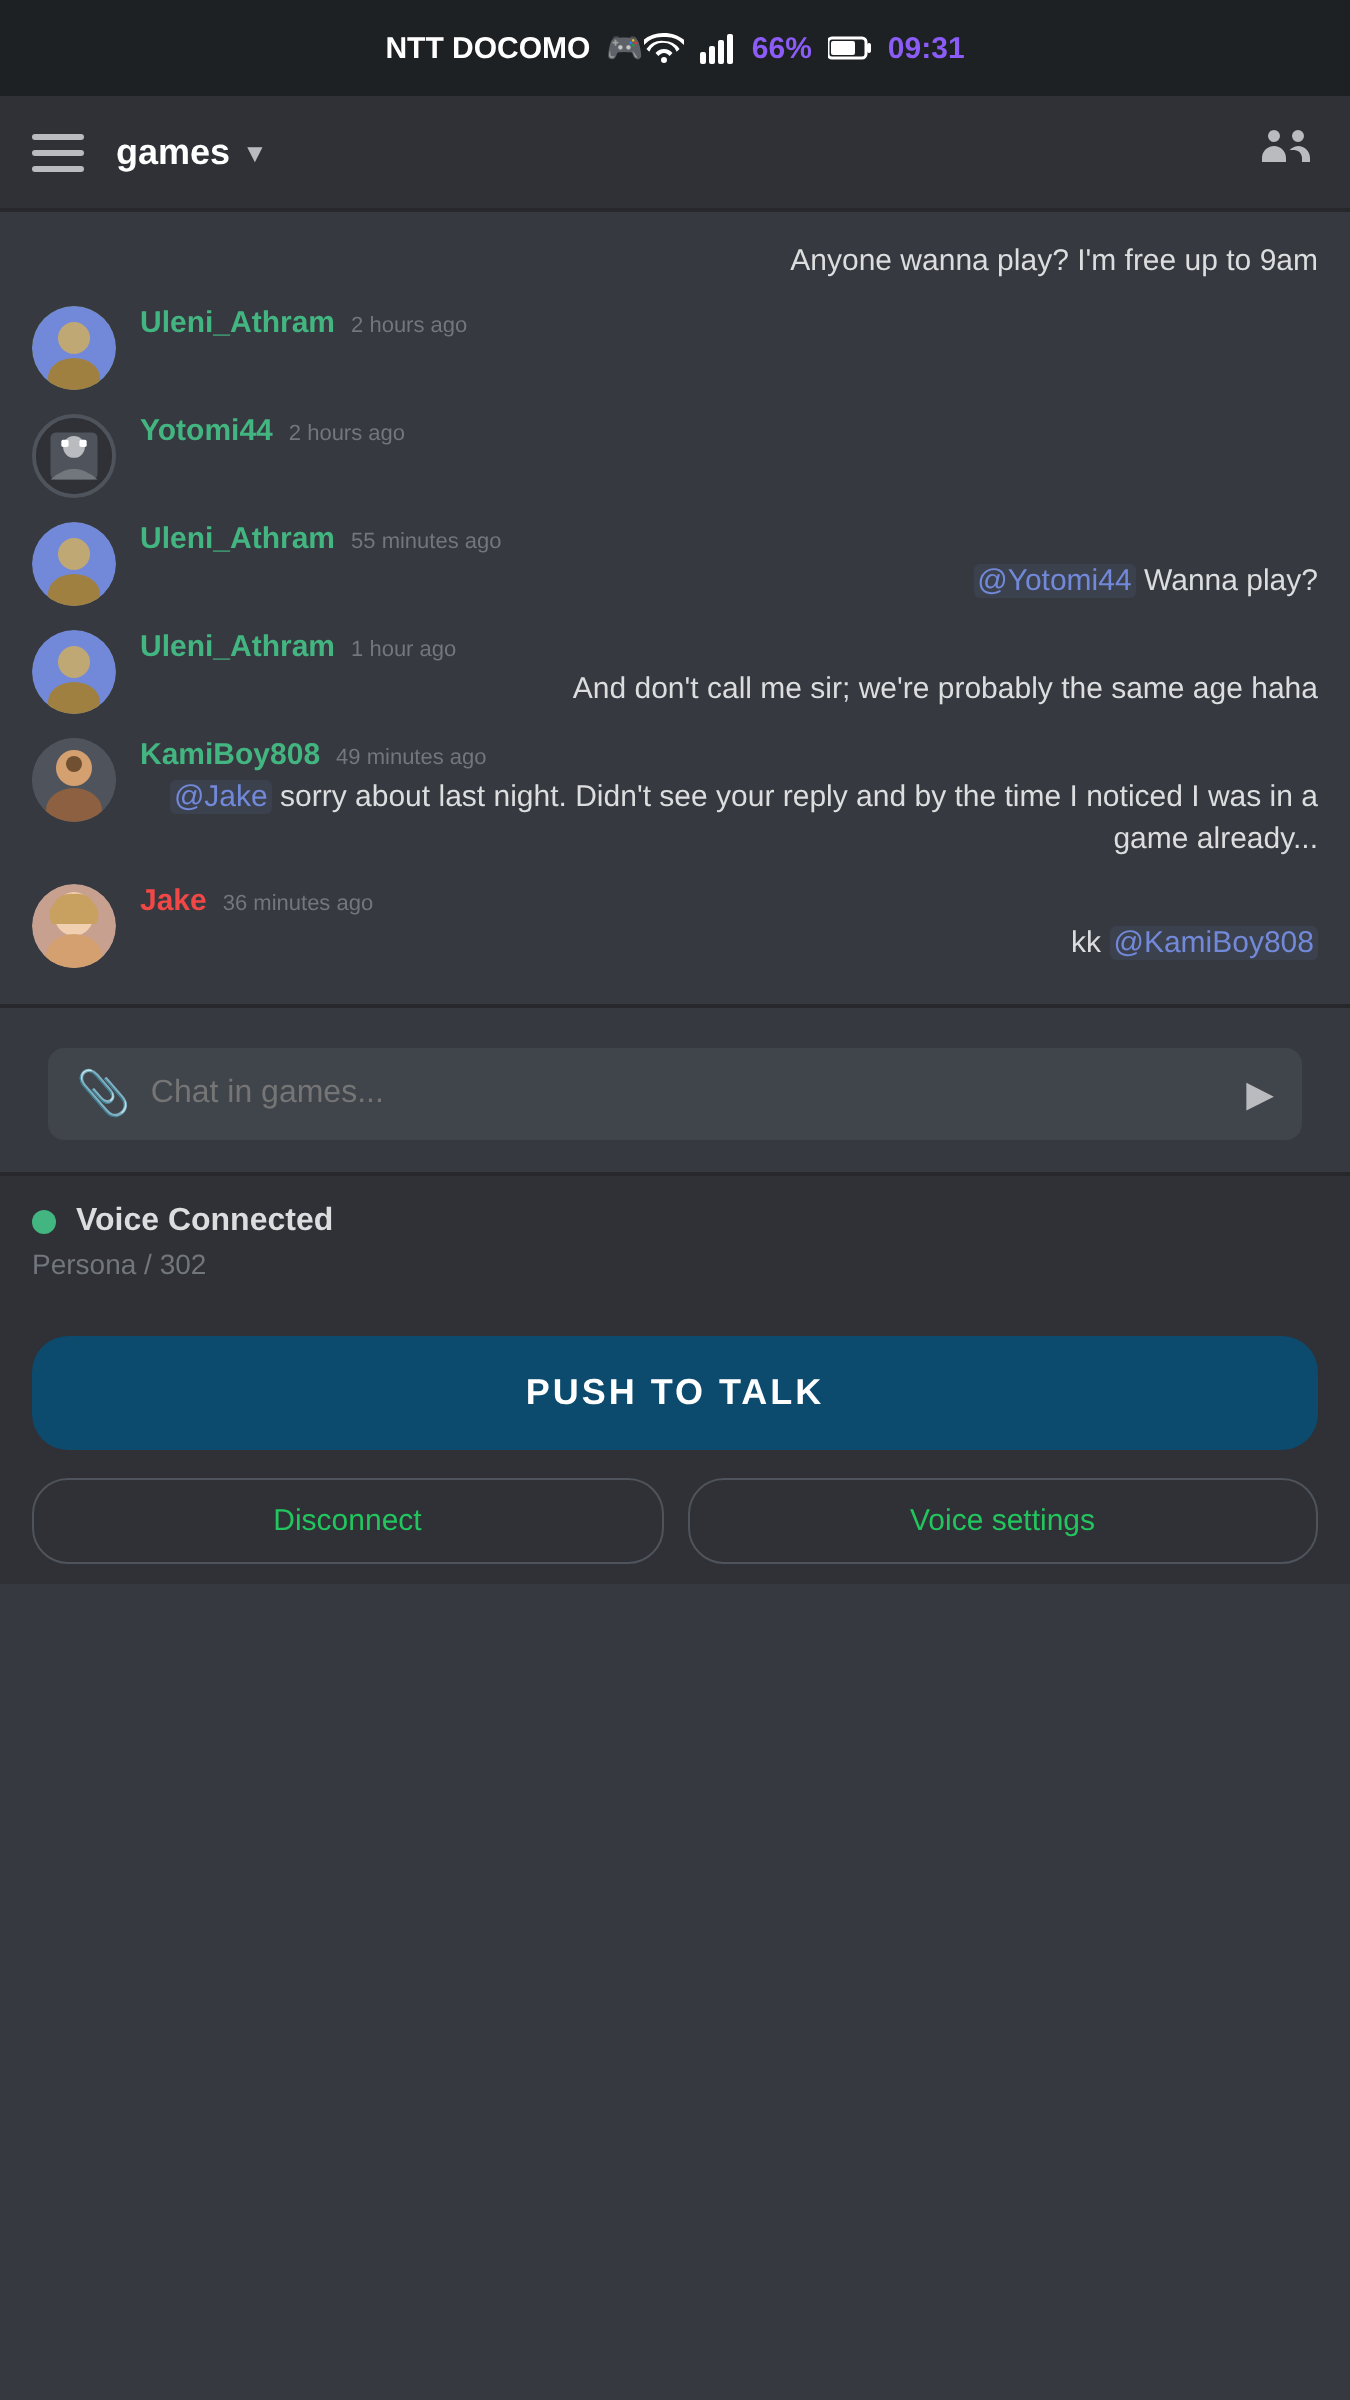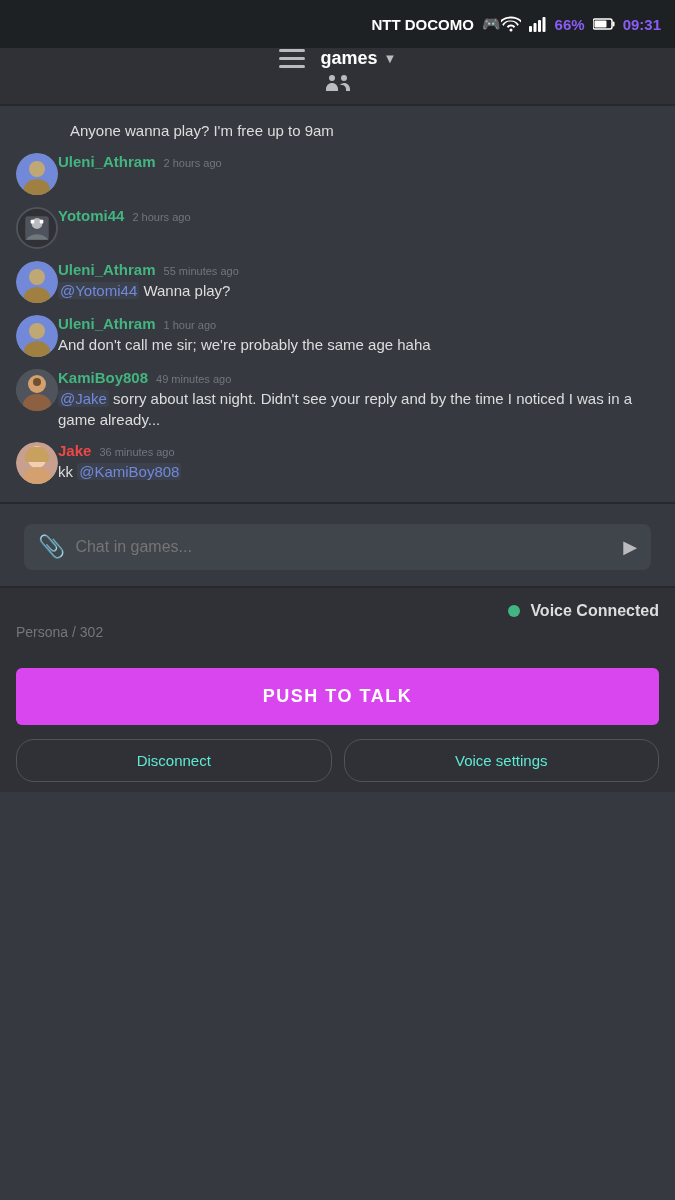--- a/index.html
+++ b/index.html
@@ -11,21 +11,21 @@
       background: #36393f;
       font-family: -apple-system, 'Helvetica Neue', Arial, sans-serif;
       color: #dcddde;
       overflow-x: hidden;
     }
 
     
     .status-bar {
       background: #1e2124;
       display: flex;
-      justify-content: flex-end;
+      justify-content: center;
       align-items: center;
       padding: 6px 14px;
       height: 48px;
     }
     .status-left {
       font-size: 15px;
       font-weight: 600;
       color: #fff;
       display: flex;
       align-items: center;
@@ -42,21 +42,20 @@
 
     
     .header {
       background: #2f3136;
       display: flex;
       align-items: center;
       justify-content: space-between;
       padding: 0 16px;
       height: 58px;
       border-bottom: 2px solid #26282c;
-      flex-direction: column;
     }
     .header-left {
       display: flex;
       align-items: center;
       gap: 16px;
     }
     .hamburger {
       display: flex;
       flex-direction: column;
       gap: 5px;
@@ -88,26 +87,28 @@
     .members-icon {
       font-size: 26px;
       color: #b9bbbe;
     }
 
     
     .chat-area {
       background: #36393f;
       padding: 8px 0;
       flex: 1;
+      text-align: right;
     }
 
     .message-group {
       display: flex;
       align-items: flex-start;
       padding: 6px 16px;
+      gap: 12px;
     }
     .avatar {
       width: 42px;
       height: 42px;
       border-radius: 50%;
       flex-shrink: 0;
       overflow: hidden;
       background: #4f545c;
       display: flex;
       align-items: center;
@@ -192,21 +193,20 @@
     .voice-section {
       background: #2f3136;
       padding: 14px 16px 10px;
       border-top: 2px solid #26282c;
     }
     .voice-connected {
       display: flex;
       align-items: center;
       gap: 10px;
       margin-bottom: 4px;
-      justify-content: flex-end;
     }
     .voice-dot {
       width: 12px;
       height: 12px;
       border-radius: 50%;
       background: #43b581;
       flex-shrink: 0;
     }
     .voice-connected-text {
       font-size: 16px;
@@ -216,44 +216,44 @@
     .voice-channel-info {
       font-size: 14px;
       color: #72767d;
       margin-bottom: 28px;
     }
 
     
     .push-to-talk-btn {
       display: block;
       width: 100%;
-      background: #d946ef;
+      background: #0c4a6e;
       color: #fff;
       font-size: 18px;
       font-weight: 700;
       letter-spacing: 1.5px;
       border: none;
-      border-radius: 6px;
+      border-radius: 18px;
       padding: 18px 0;
       cursor: pointer;
       text-align: center;
       margin-bottom: 14px;
     }
 
     
     .voice-buttons {
       display: flex;
       gap: 12px;
     }
     .voice-btn {
       flex: 1;
       background: transparent;
       border: 1.5px solid #4f545c;
       border-radius: 18px;
-      color: #5eead4;
+      color: #22c55e;
       font-size: 15px;
       padding: 12px 0;
       cursor: pointer;
       text-align: center;
     }
   </style>
 </head>
 <body>
 
 <div class="status-bar">

